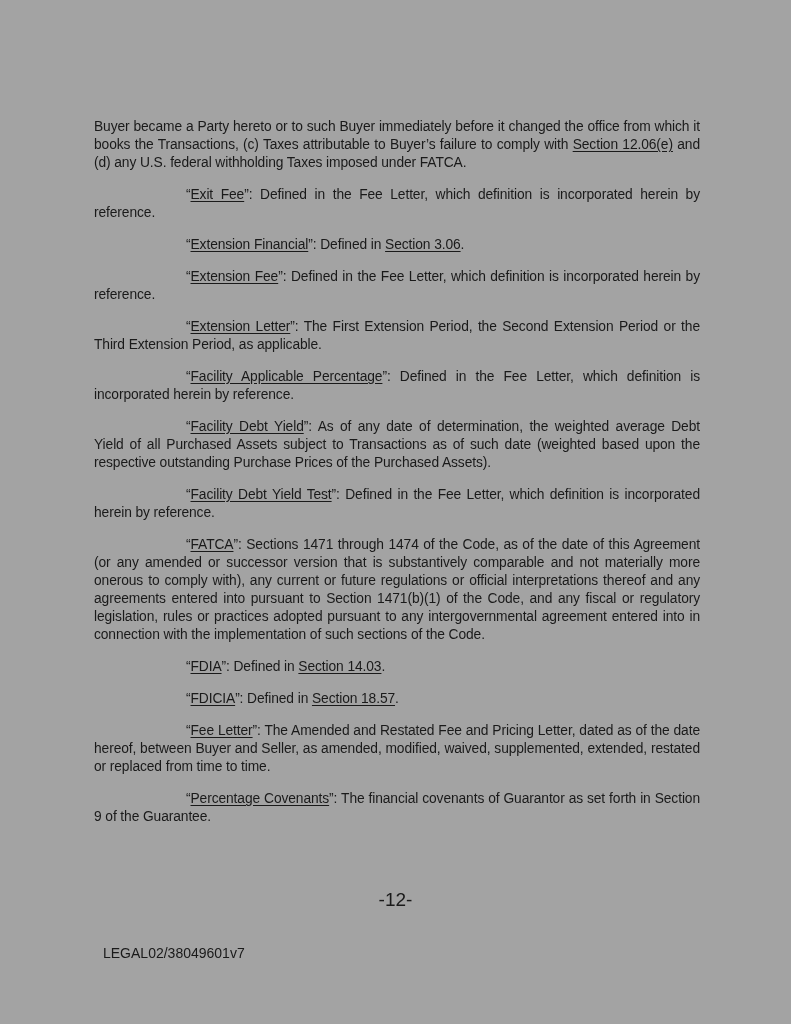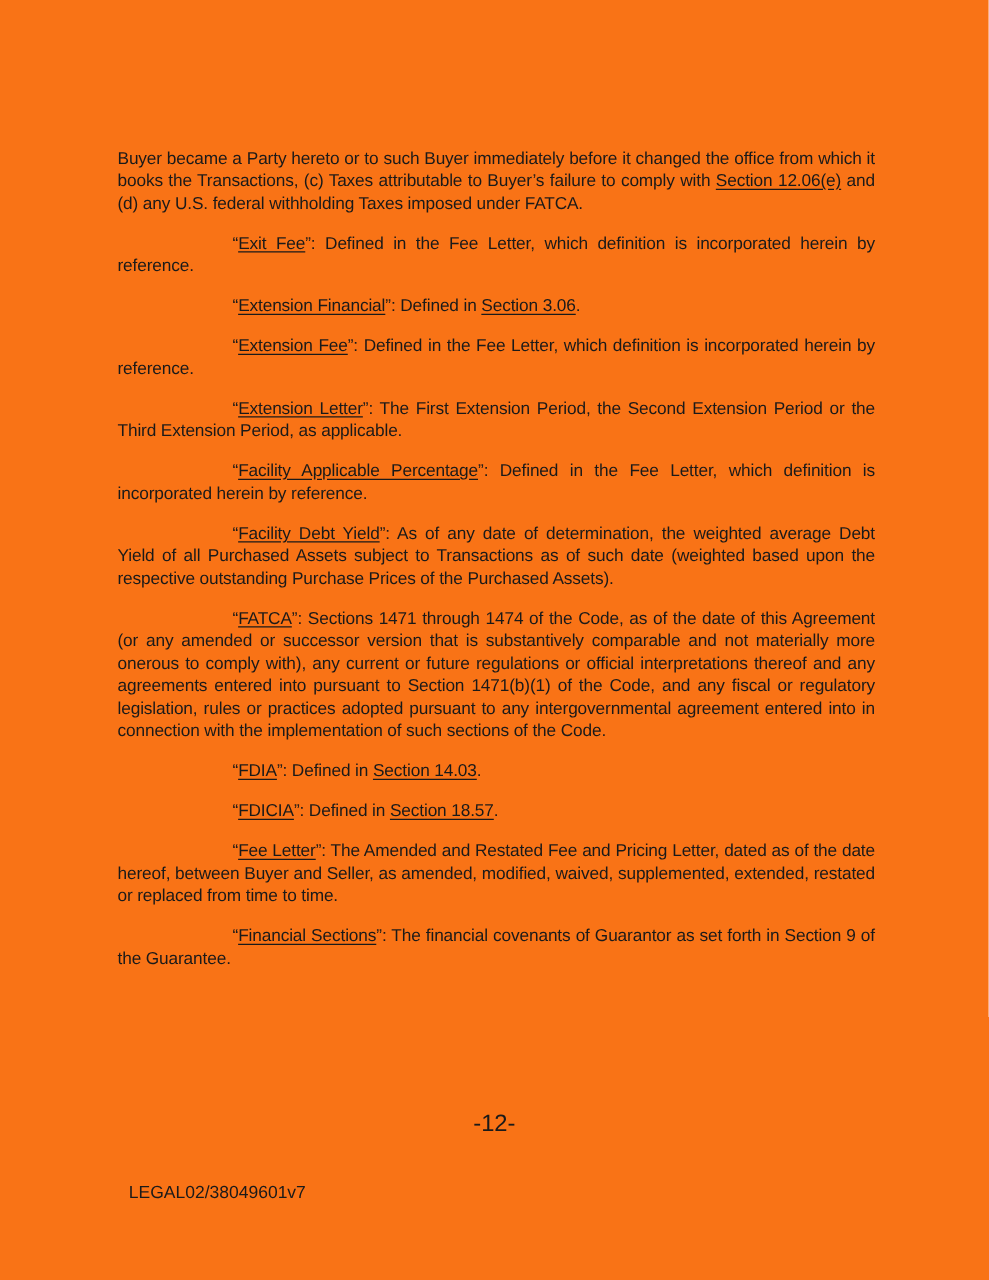--- a/index.html
+++ b/index.html
@@ -4,21 +4,21 @@
 <style>
   html, body {
     margin: 0;
     padding: 0;
     background: #ffffff;
   }
   .page {
     position: relative;
     width: 791px;
     height: 1024px;
-    background: #f97316;
+    background: #a3a3a3;
     overflow: hidden;
     font-family: "Liberation Sans", "DejaVu Sans", sans-serif;
     color: #1a1a1a;
   }
   .content {
     position: absolute;
     left: 94px;
     top: 118px;
     width: 606px;
     font-size: 13.8px;
@@ -62,21 +62,22 @@
 
 <div class="page">
   <div class="content">
       <p class="para"><span>Buyer became a Party hereto or to such Buyer immediately before it changed the office from which it books the Transactions, (c) Taxes attributable to Buyer’s failure to comply with </span><span class="u">Section 12.06(e)</span><span> and (d) any U.S. federal withholding Taxes imposed under FATCA.</span></p>
       <p class="para indent"><span>“</span><span class="u">Exit Fee</span><span>”:  Defined in the Fee Letter, which definition is incorporated herein by reference.</span></p>
       <p class="para indent"><span>“</span><span class="u">Extension Financial</span><span>”:  Defined in </span><span class="u">Section 3.06</span><span>.</span></p>
       <p class="para indent"><span>“</span><span class="u">Extension Fee</span><span>”:  Defined in the Fee Letter, which definition is incorporated herein by reference.</span></p>
       <p class="para indent"><span>“</span><span class="u">Extension Letter</span><span>”:  The First Extension Period, the Second Extension Period or the Third Extension Period, as applicable.</span></p>
       <p class="para indent"><span>“</span><span class="u">Facility Applicable Percentage</span><span>”:  Defined in the Fee Letter, which definition is incorporated herein by reference.</span></p>
       <p class="para indent"><span>“</span><span class="u">Facility Debt Yield</span><span>”:  As of any date of determination, the weighted average Debt Yield of all Purchased Assets subject to Transactions as of such date (weighted based upon the respective outstanding Purchase Prices of the Purchased Assets).</span></p>
+      <p class="para indent"><span>“</span><span class="u">Facility Debt Yield Test</span><span>”:  Defined in the Fee Letter, which definition is incorporated herein by reference.</span></p>
       <p class="para indent"><span>“</span><span class="u">FATCA</span><span>”:  Sections 1471 through 1474 of the Code, as of the date of this Agreement (or any amended or successor version that is substantively comparable and not materially more onerous to comply with), any current or future regulations or official interpretations thereof and any agreements entered into pursuant to Section 1471(b)(1) of the Code, and any fiscal or regulatory legislation, rules or practices adopted pursuant to any intergovernmental agreement entered into in connection with the implementation of such sections of the Code.</span></p>
       <p class="para indent"><span>“</span><span class="u">FDIA</span><span>”:  Defined in </span><span class="u">Section 14.03</span><span>.</span></p>
       <p class="para indent"><span>“</span><span class="u">FDICIA</span><span>”:  Defined in </span><span class="u">Section 18.57</span><span>.</span></p>
       <p class="para indent"><span>“</span><span class="u">Fee Letter</span><span>”:  The Amended and Restated Fee and Pricing Letter, dated as of the date hereof, between Buyer and Seller, as amended, modified, waived, supplemented, extended, restated or replaced from time to time.</span></p>
-      <p class="para indent"><span>“</span><span class="u">Financial Sections</span><span>”: The financial covenants of Guarantor as set forth in Section 9 of the Guarantee.</span></p>
+      <p class="para indent"><span>“</span><span class="u">Percentage Covenants</span><span>”: The financial covenants of Guarantor as set forth in Section 9 of the Guarantee.</span></p>
     </div>
   <div class="page-number">-12-</div>
   <div class="doc-id">LEGAL02/38049601v7</div>
 </div>
 
 </body></html>

